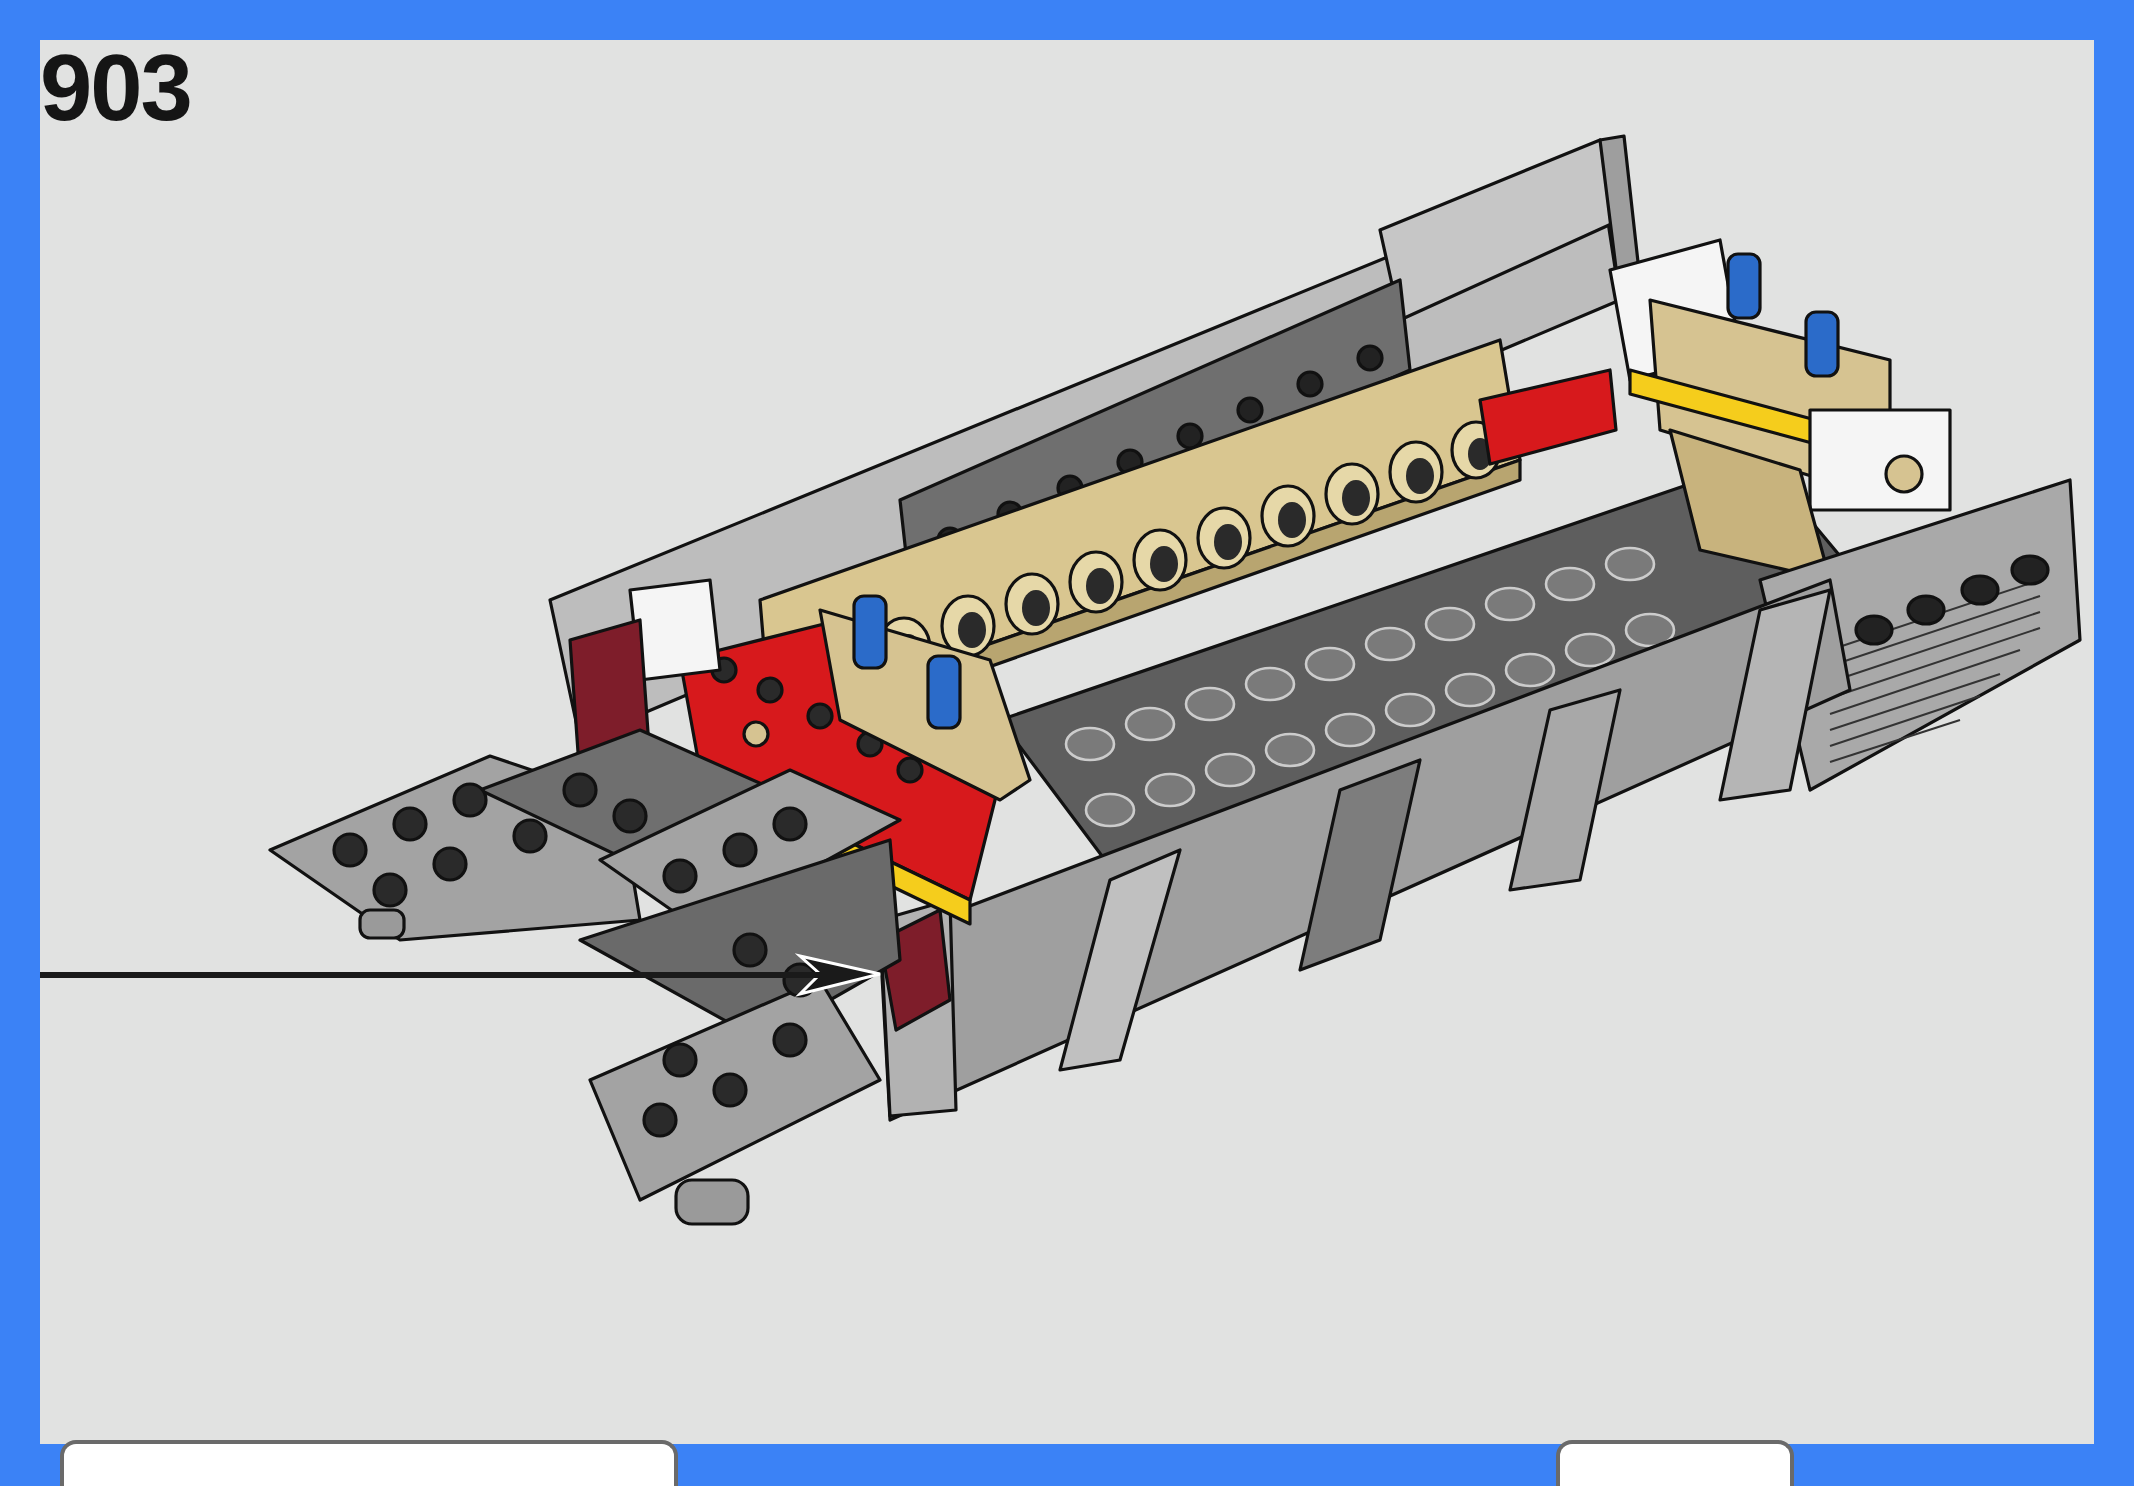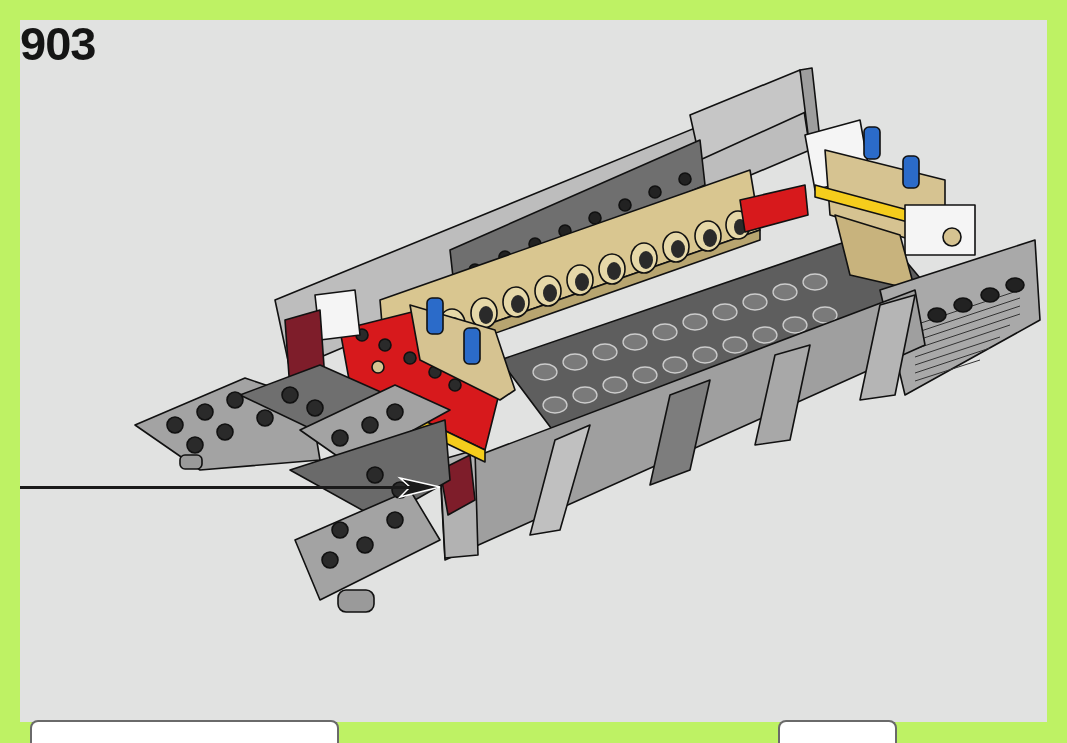--- a/index.html
+++ b/index.html
@@ -1,17 +1,17 @@
 <!DOCTYPE html>
 <html><head>
 <meta charset="utf-8">
 <style>
   html,body{margin:0;padding:0;background:#ffffff;}
   body{width:1067px;height:743px;position:relative;overflow:hidden;font-family:"Liberation Sans",sans-serif;}
-  .page{position:absolute;left:0;top:0;width:1067px;height:743px;background:#bef264;}
+  .page{position:absolute;left:0;top:0;width:1067px;height:743px;background:#3b82f6;}
   .panel{position:absolute;left:20px;top:20px;width:1027px;height:702px;background:#e1e2e1;overflow:hidden;}
   .step-number{position:absolute;left:20px;top:20px;font-family:"Liberation Sans",sans-serif;font-weight:bold;font-size:47px;line-height:47px;color:#151515;letter-spacing:-1px;}
   .model{position:absolute;left:0;top:0;width:1067px;height:743px;}
   .callout-line{position:absolute;left:20px;top:486px;width:395px;height:3px;background:#1a1a1a;}
   .tab{position:absolute;top:720px;height:24px;border-top:2px solid #6a6a6a;border-left:2px solid #6a6a6a;border-right:2px solid #6a6a6a;border-radius:8px 8px 0 0;background:#ffffff;}
 </style>
 </head>
 <body>
 
 <div class="page">

